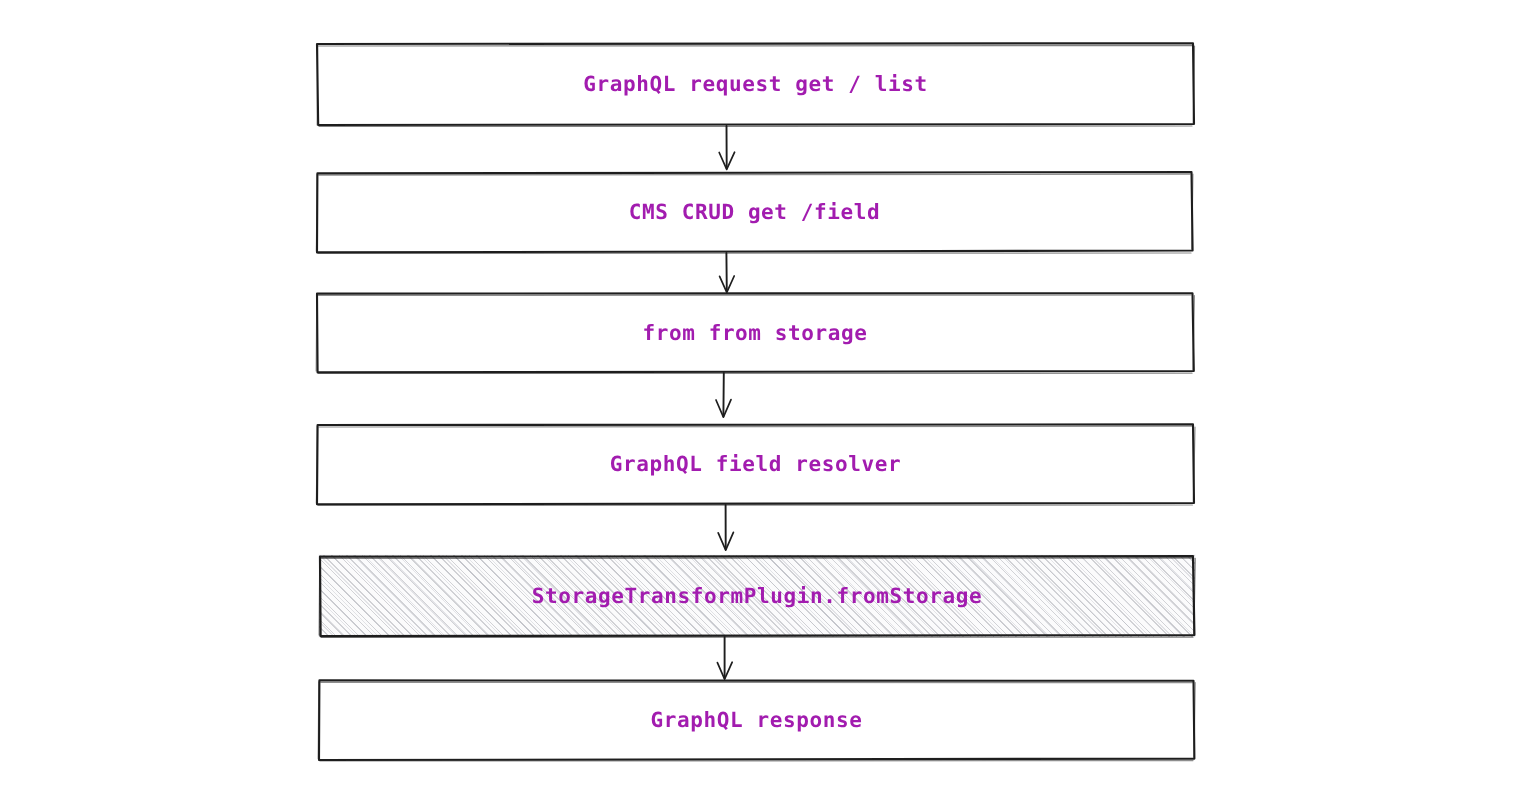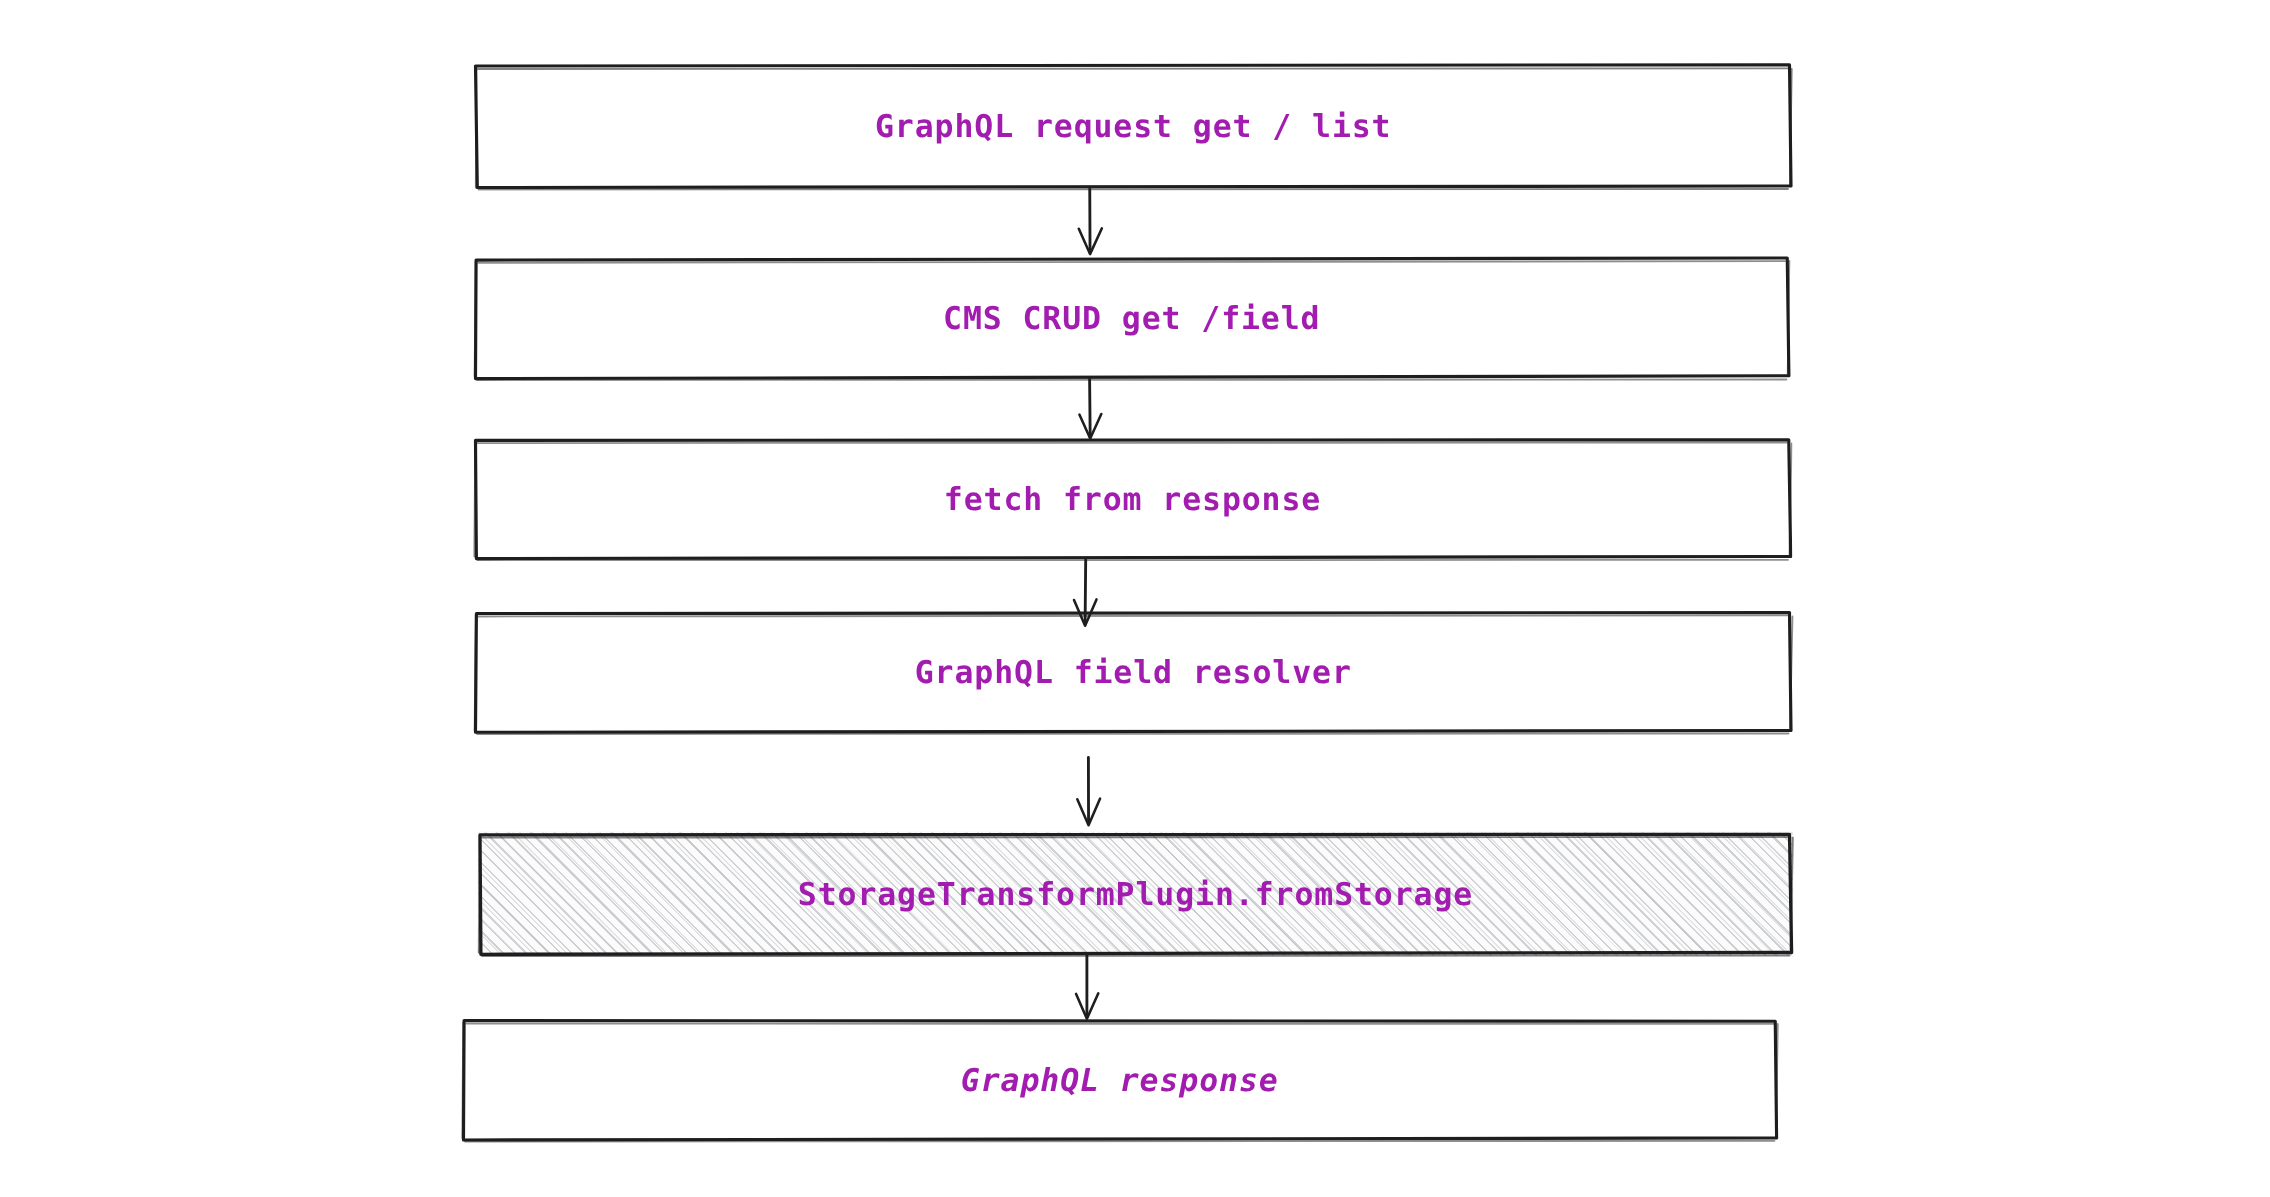--- a/index.html
+++ b/index.html
@@ -127,31 +127,31 @@
       <path class="sketch-stroke" stroke-width="1.9" d="M14.4,0 L14.8,38.5"></path>
       <path class="sketch-stroke" stroke-width="1.7" d="M7.6,23.4 L14.8,39.4 L22.2,23.0"></path>
     </svg>
   </div>
 
   <div class="node" style="left:315px; top:291px; width:880px; height:83px;">
     <svg class="node-skin" viewBox="0 0 880 83" preserveAspectRatio="none">
       <path class="sketch-stroke" stroke-width="2.1" d="M2,2.6 L877.5,2.2 L878.8,80 L2.6,81.4 Z"></path>
       <path class="sketch-stroke" stroke-width="1.2" opacity="0.5" d="M3.2,4.4 L876,4 M879.4,4.6 L878,78.6 M877,82.2 L3.4,82.6 M1.2,80 L1.8,3.8"></path>
     </svg>
-    <span class="node-label">fetch from response</span>
+    <span class="node-label">from from storage</span>
   </div>
 
   <div class="connector" style="left:709px; top:373px; width:32px; height:47px;">
     <svg viewBox="0 0 32 47" width="32" height="47">
       <path class="sketch-stroke" stroke-width="1.9" d="M14.8,0 L14.4,43.2"></path>
       <path class="sketch-stroke" stroke-width="1.7" d="M7.0,27.0 L14.4,44.2 L22.0,26.6"></path>
     </svg>
   </div>
 
-  <div class="node" style="left:315px; top:406px; width:881px; height:84px;">
+  <div class="node" style="left:315px; top:422px; width:881px; height:84px;">
     <svg class="node-skin" viewBox="0 0 881 84" preserveAspectRatio="none">
       <path class="sketch-stroke" stroke-width="2.1" d="M2.6,3 L878,2.4 L879,81 L2,82.2 Z"></path>
       <path class="sketch-stroke" stroke-width="1.2" opacity="0.5" d="M4,5 L877,4.2 M880,5 L878.4,79.4 M877.4,83 L3,83.4 M1.4,81 L2.2,4.2"></path>
     </svg>
     <span class="node-label">GraphQL field resolver</span>
   </div>
 
   <div class="connector" style="left:711px; top:505px; width:32px; height:48px;">
     <svg viewBox="0 0 32 48" width="32" height="48">
       <path class="sketch-stroke" stroke-width="1.9" d="M14.6,0 L14.7,44.2"></path>
@@ -169,21 +169,21 @@
     <span class="node-label">StorageTransformPlugin.fromStorage</span>
   </div>
 
   <div class="connector" style="left:710px; top:637px; width:32px; height:45px;">
     <svg viewBox="0 0 32 45" width="32" height="45">
       <path class="sketch-stroke" stroke-width="1.9" d="M14.6,0 L14.6,41.2"></path>
       <path class="sketch-stroke" stroke-width="1.7" d="M7.4,25.6 L14.6,42.2 L22.2,25.2"></path>
     </svg>
   </div>
 
-  <div class="node" style="left:307px; top:678px; width:879px; height:84px;font-style:italic;">
+  <div class="node" style="left:317px; top:678px; width:879px; height:84px;">
     <svg class="node-skin" viewBox="0 0 879 84" preserveAspectRatio="none">
       <path class="sketch-stroke" stroke-width="2.1" d="M2.4,2.4 L876.5,2.8 L877.4,80.6 L2,82 Z"></path>
       <path class="sketch-stroke" stroke-width="1.2" opacity="0.5" d="M3.8,4.4 L875.4,4.6 M878.2,4.6 L877,79 M876,82.6 L3,83 M1.2,80.6 L1.8,3.8"></path>
     </svg>
     <span class="node-label">GraphQL response</span>
   </div>
 
 </div>
 
 </body></html>

